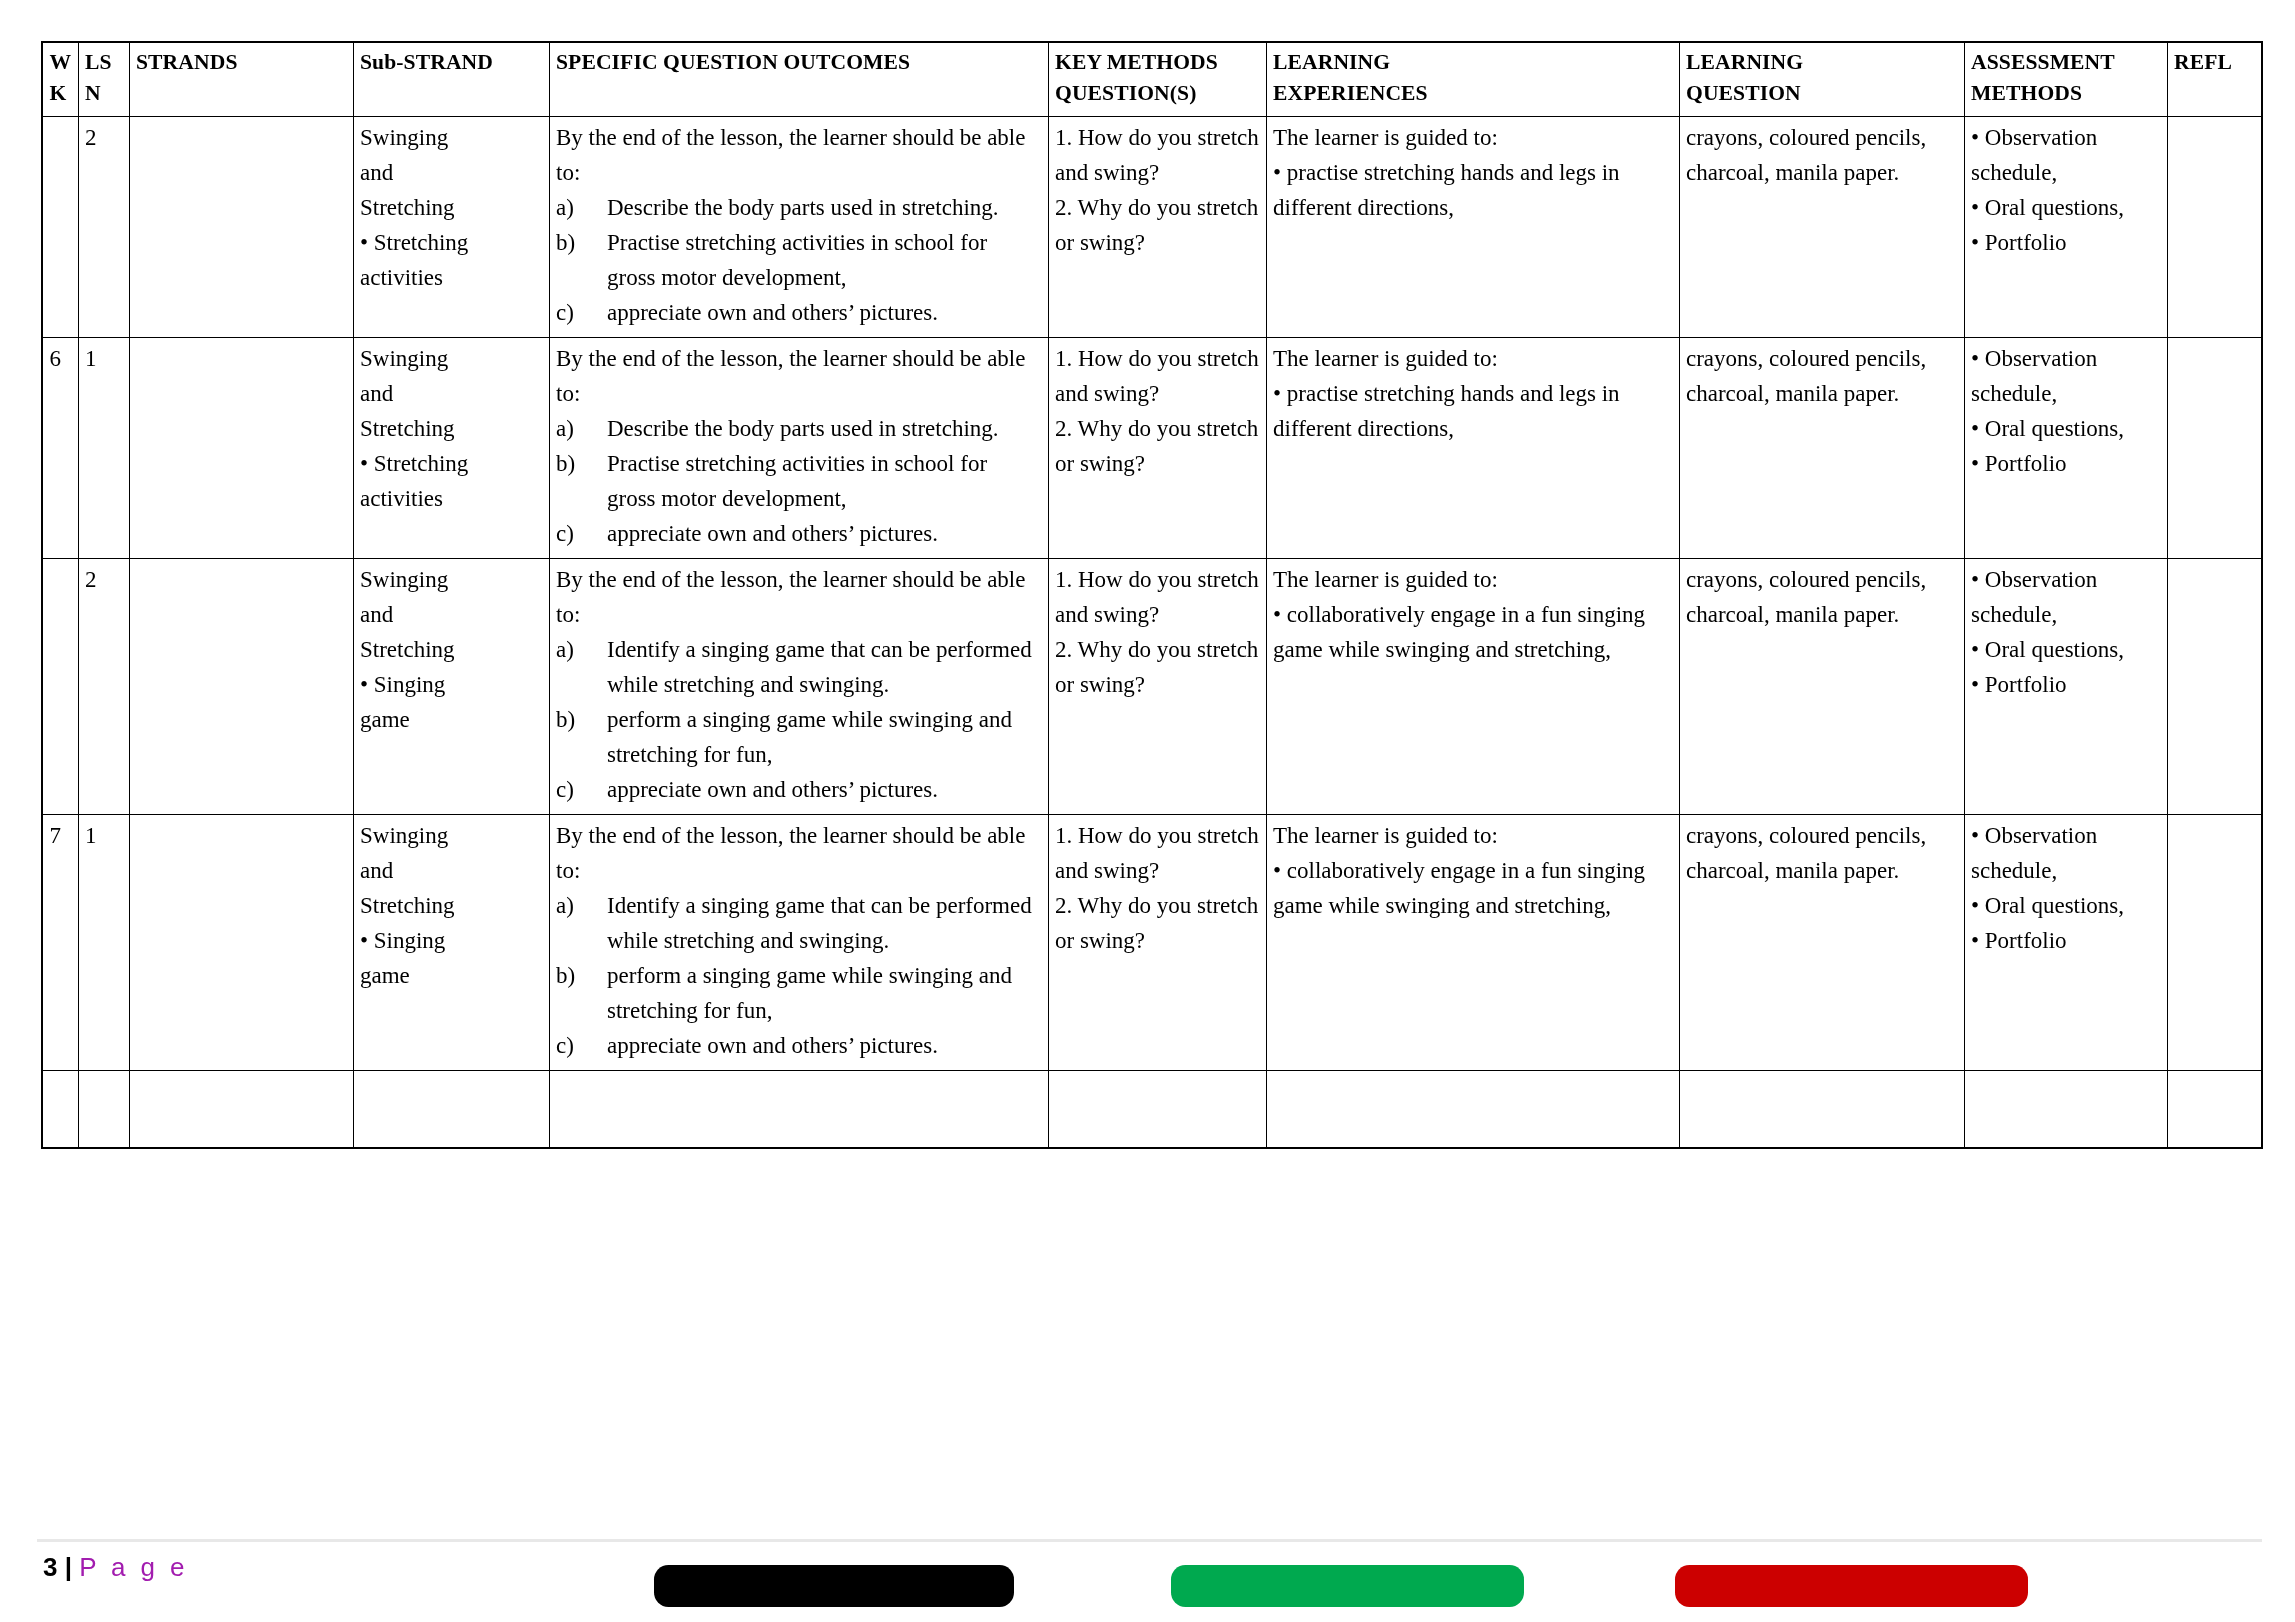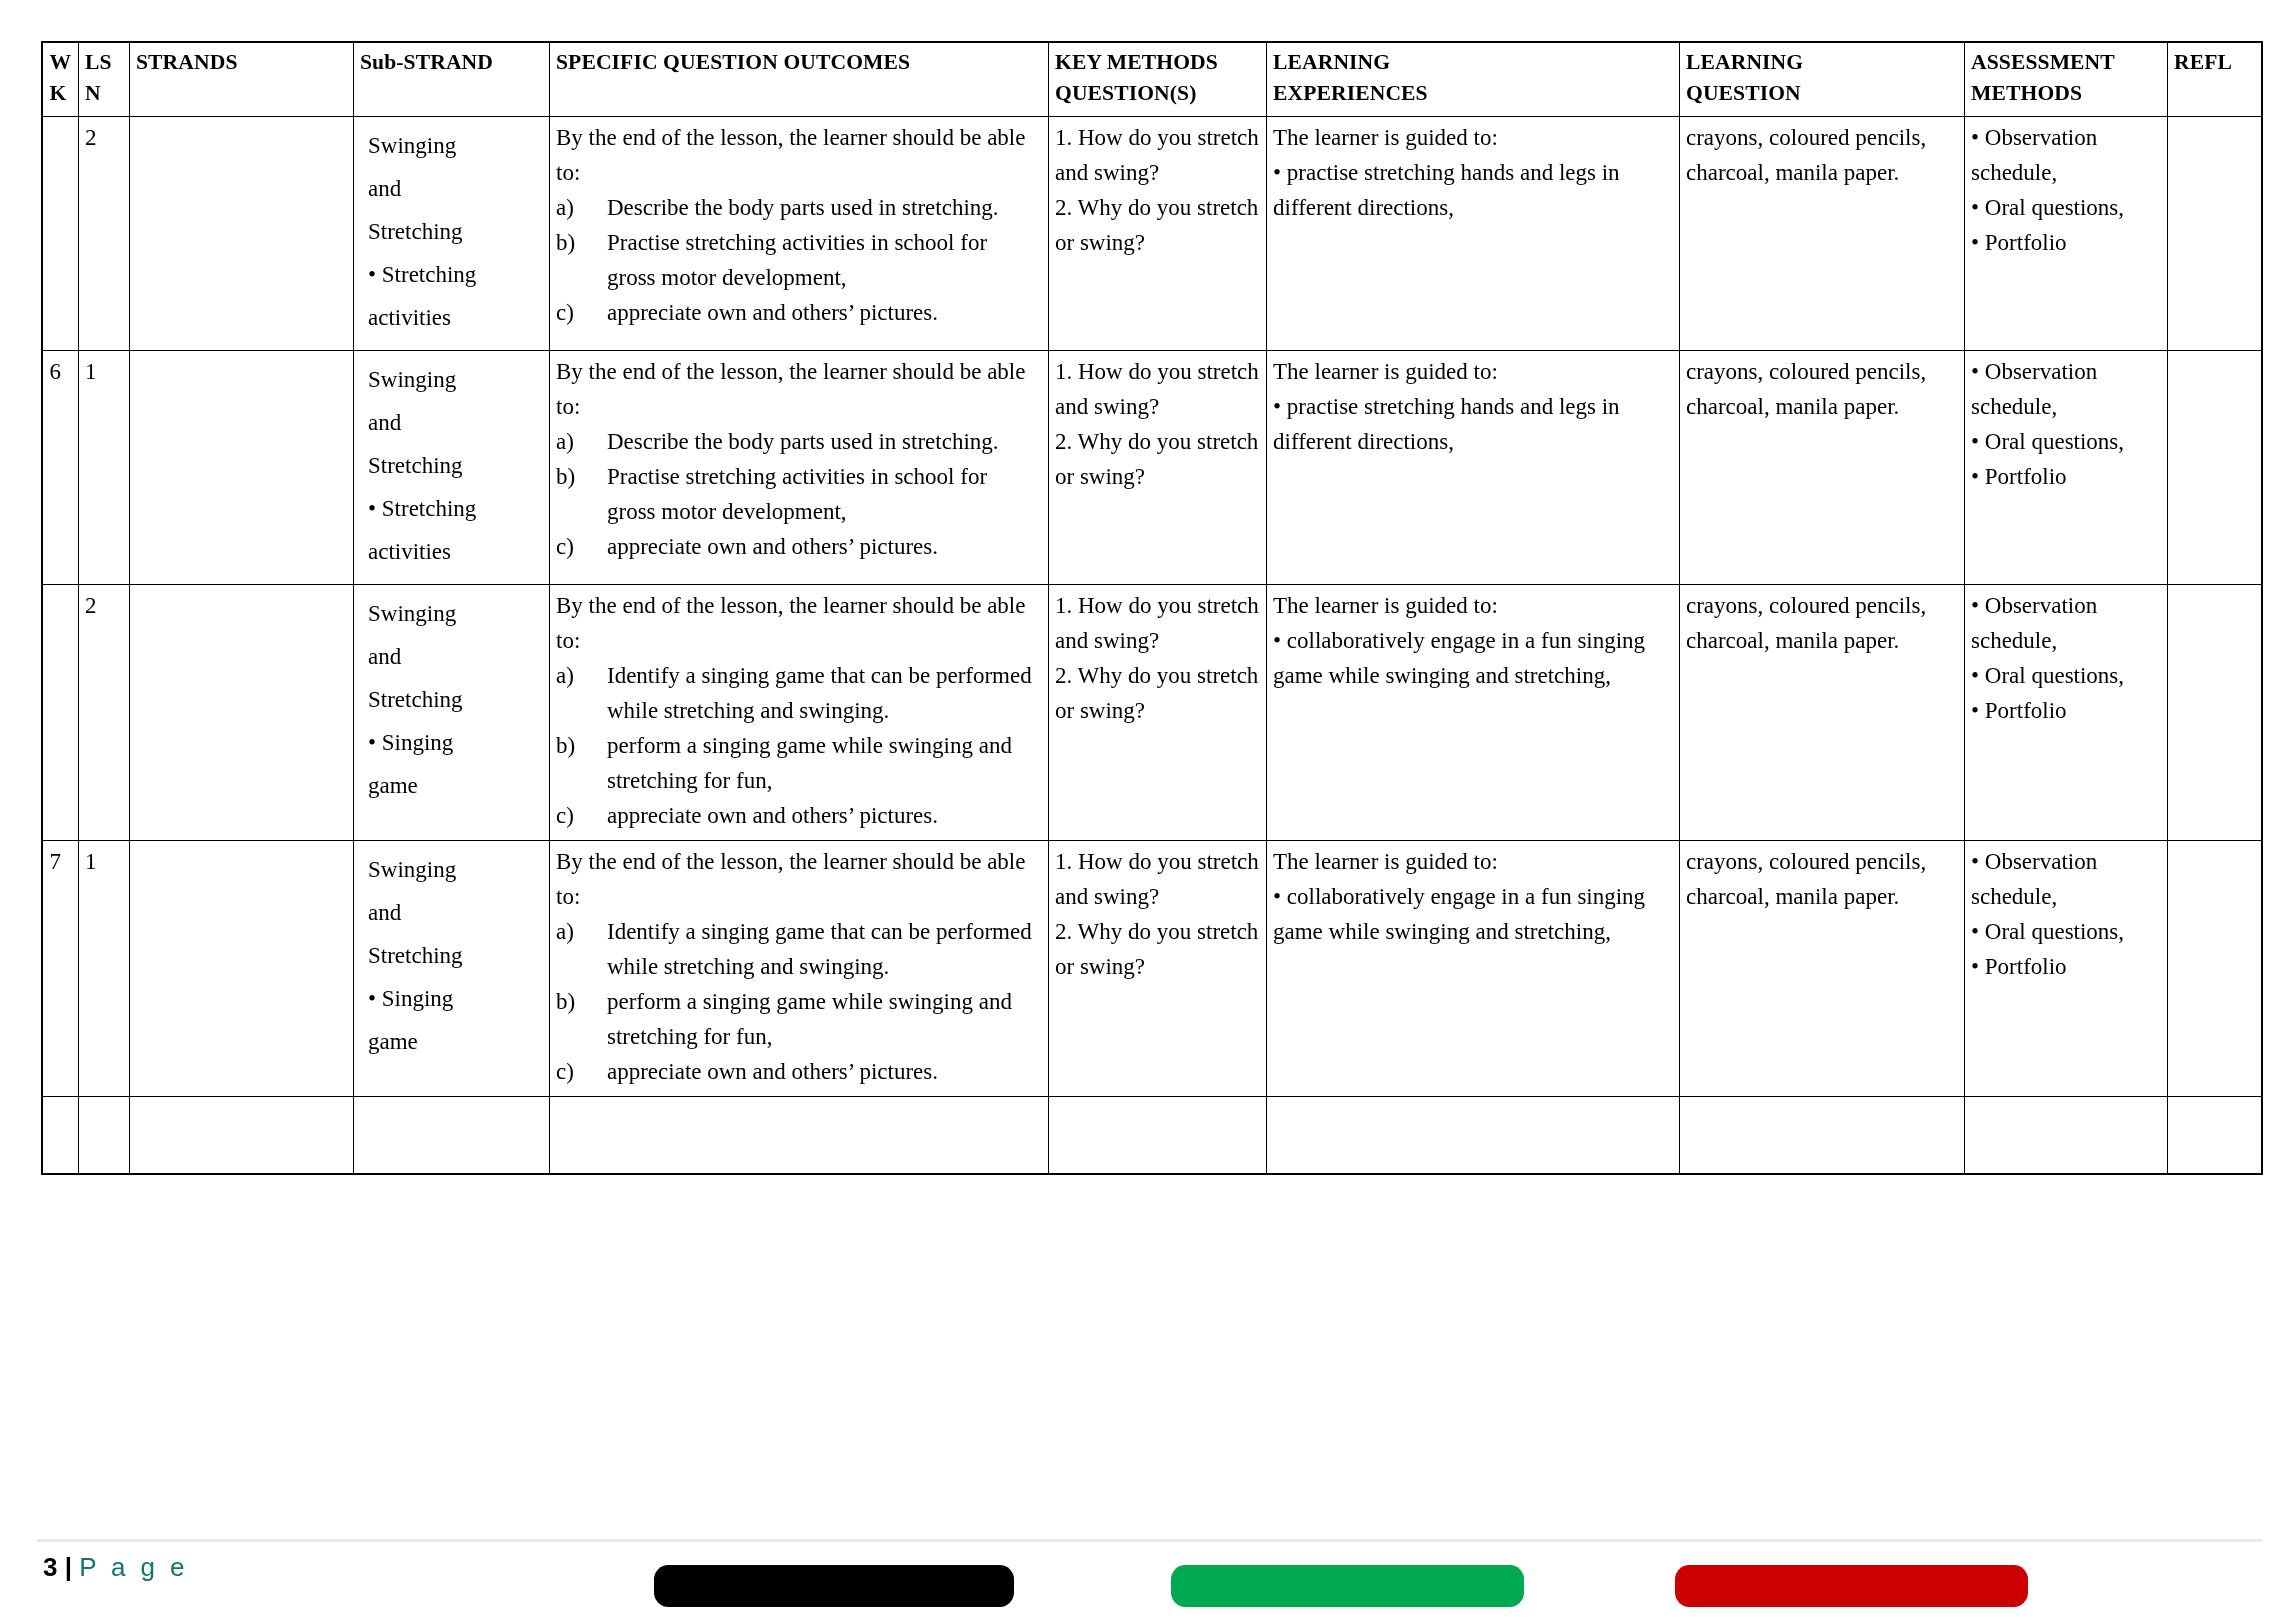--- a/index.html
+++ b/index.html
@@ -54,21 +54,21 @@
   col.c-lsn    { width: 51px;  }
   col.c-str    { width: 224px; }
   col.c-sub    { width: 196px; }
   col.c-slo    { width: 499px; }
   col.c-kiq    { width: 218px; }
   col.c-le     { width: 413px; }
   col.c-lr     { width: 285px; }
   col.c-am     { width: 203px; }
   col.c-refl   { width: 95px; }
 
-  .cell-lines > div { margin: 8px; }
+  .cell-lines > div { margin: 0; }
 
   
   ol.lettered {
     list-style: none;
     margin: 0;
     padding: 0;
   }
   ol.lettered > li {
     position: relative;
     padding-left: 51px;
@@ -105,21 +105,21 @@
   }
   .page-num .num {
     font-weight: bold;
     color: #000;
   }
   .page-num .bar {
     font-weight: bold;
     color: #000;
   }
   .page-num .word {
-    color: #0f766e;
+    color: #a21caf;
     letter-spacing: 3.9px;
     margin-top: 32px;
   }
 
   .flag-bar {
     position: absolute;
     top: 1565px;
     height: 42px;
     border-radius: 14.4px;
   }

